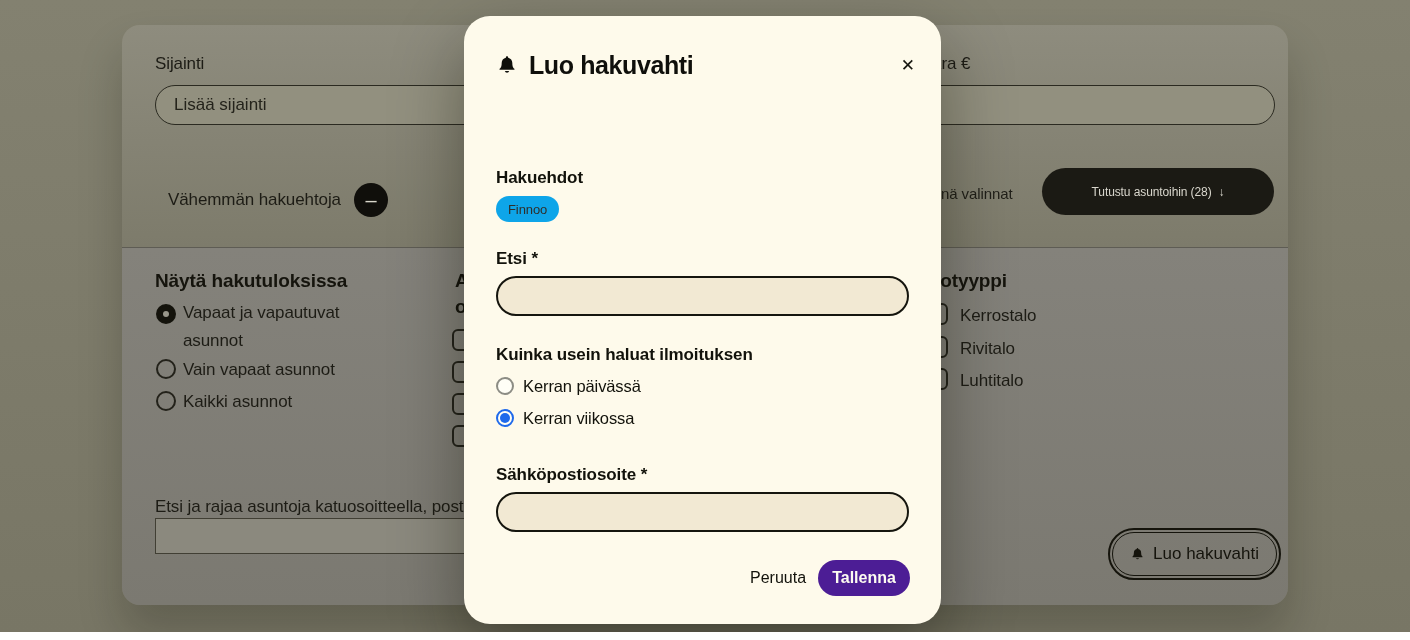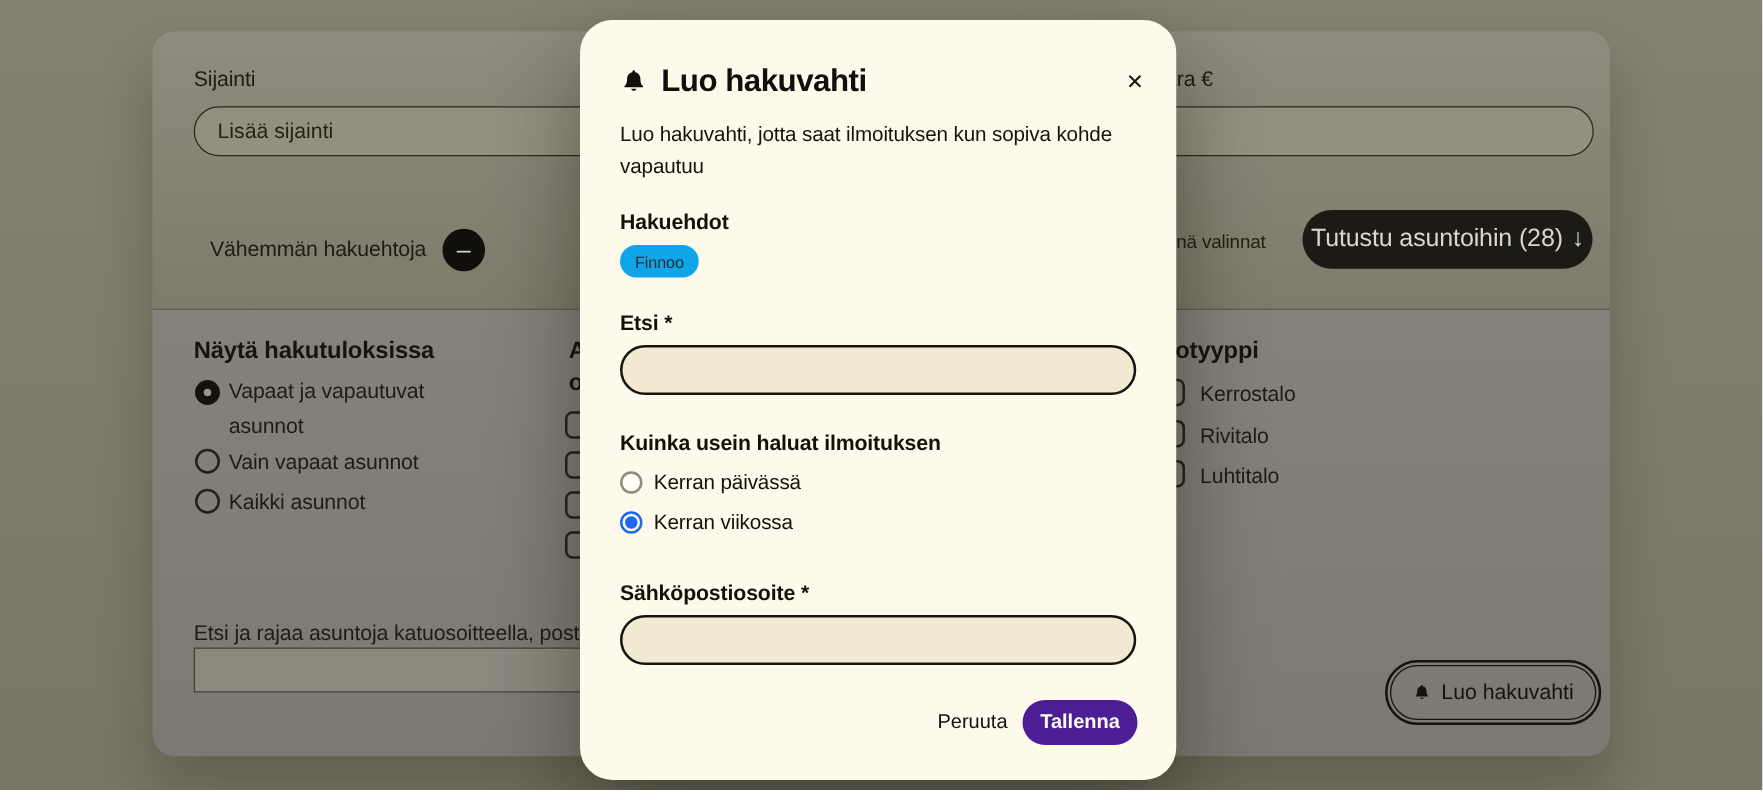--- a/index.html
+++ b/index.html
@@ -18,21 +18,21 @@
   .lbl-sm{position:absolute;color:#201f18;font-size:15px;white-space:nowrap;}
   .heading{position:absolute;color:#15140d;font-size:19px;font-weight:700;white-space:nowrap;}
   .pill-input{position:absolute;height:40px;border-radius:999px;background:#92907f;
     border:1.5px solid #2b2a21;padding:0 18px;font-size:17px;color:#1d1c15;
     box-sizing:border-box;outline:none;font-family:inherit;}
   .pill-input::placeholder{color:#24231b;opacity:1;}
   .minus-btn{position:absolute;left:232px;top:158px;width:34px;height:34px;border-radius:50%;
     background:#100f0b;color:#d9d7cb;border:none;font-size:20px;line-height:32px;text-align:center;
     padding:0;cursor:pointer;font-family:inherit;}
   .explore-btn{position:absolute;left:920px;top:143px;width:232px;height:47px;border-radius:999px;
-    background:#1b1a14;color:#d9d7cd;border:none;font-size:20px;font-family:inherit;cursor:pointer;
+    background:#1b1a14;color:#d9d7cd;border:none;font-size:12px;font-family:inherit;cursor:pointer;
     display:flex;align-items:center;justify-content:center;gap:7px;letter-spacing:-0.1px;}
   .radio{position:absolute;width:20px;height:20px;border-radius:50%;border:2px solid #23221a;box-sizing:border-box;}
   .radio.sel{background:#14130c;border-color:#14130c;}
   .radio.sel::after{content:"";position:absolute;left:50%;top:50%;width:6px;height:6px;margin:-3px 0 0 -3px;
     border-radius:50%;background:#98968a;}
   .chk{position:absolute;width:22px;height:22px;border-radius:6px;border:2px solid #23221a;box-sizing:border-box;}
   .street-input{position:absolute;left:33px;top:270px;width:510px;height:36px;background:#8b897e;
     border:1px solid #413f34;box-sizing:border-box;outline:none;font-family:inherit;font-size:16px;color:#1d1c15;}
   .outline-btn{position:absolute;left:990px;top:284px;width:165px;height:44px;border-radius:999px;
     background:transparent;border:1.5px solid #15140c;outline:2px solid #15140c;outline-offset:2px;
@@ -130,21 +130,20 @@
   <div class="modal">
     <div class="modal-header">
       <svg class="bell" viewBox="0 0 24 24" width="22" height="24" fill="currentColor">
           <path d="M12 2.4c-.7 0-1.2.5-1.2 1.2v.5C8 4.7 6.2 7 6.2 9.8c0 4.5-1.4 5.6-2.2 6.3-.4.4-.2 1.1.4 1.1h15.2c.6 0 .8-.7.4-1.1-.8-.7-2.2-1.8-2.2-6.3 0-2.8-1.8-5.1-4.6-5.7v-.5c0-.7-.5-1.2-1.2-1.2z"></path>
           <path d="M9.6 18.6a2.5 2.5 0 0 0 4.8 0z"></path>
         </svg>
       <div class="modal-title">Luo hakuvahti</div>
       <button class="close-btn">✕</button>
     </div>
 
-    <div class="m-desc">Luo hakuvahti, jotta saat ilmoituksen kun sopiva kohde vapautuu</div>
 
     <div class="m-bold" style="top:152px;">Hakuehdot</div>
     <div class="chip">Finnoo</div>
 
     <div class="m-bold" style="top:233px;">Etsi *</div>
     <input class="m-input" style="top: 260px;">
 
     <div class="m-bold" style="top:329px;">Kuinka usein haluat ilmoituksen</div>
     <span class="m-radio" style="top:361px;"></span>
     <div class="m-radio-lbl" style="top:361px;">Kerran päivässä</div>

